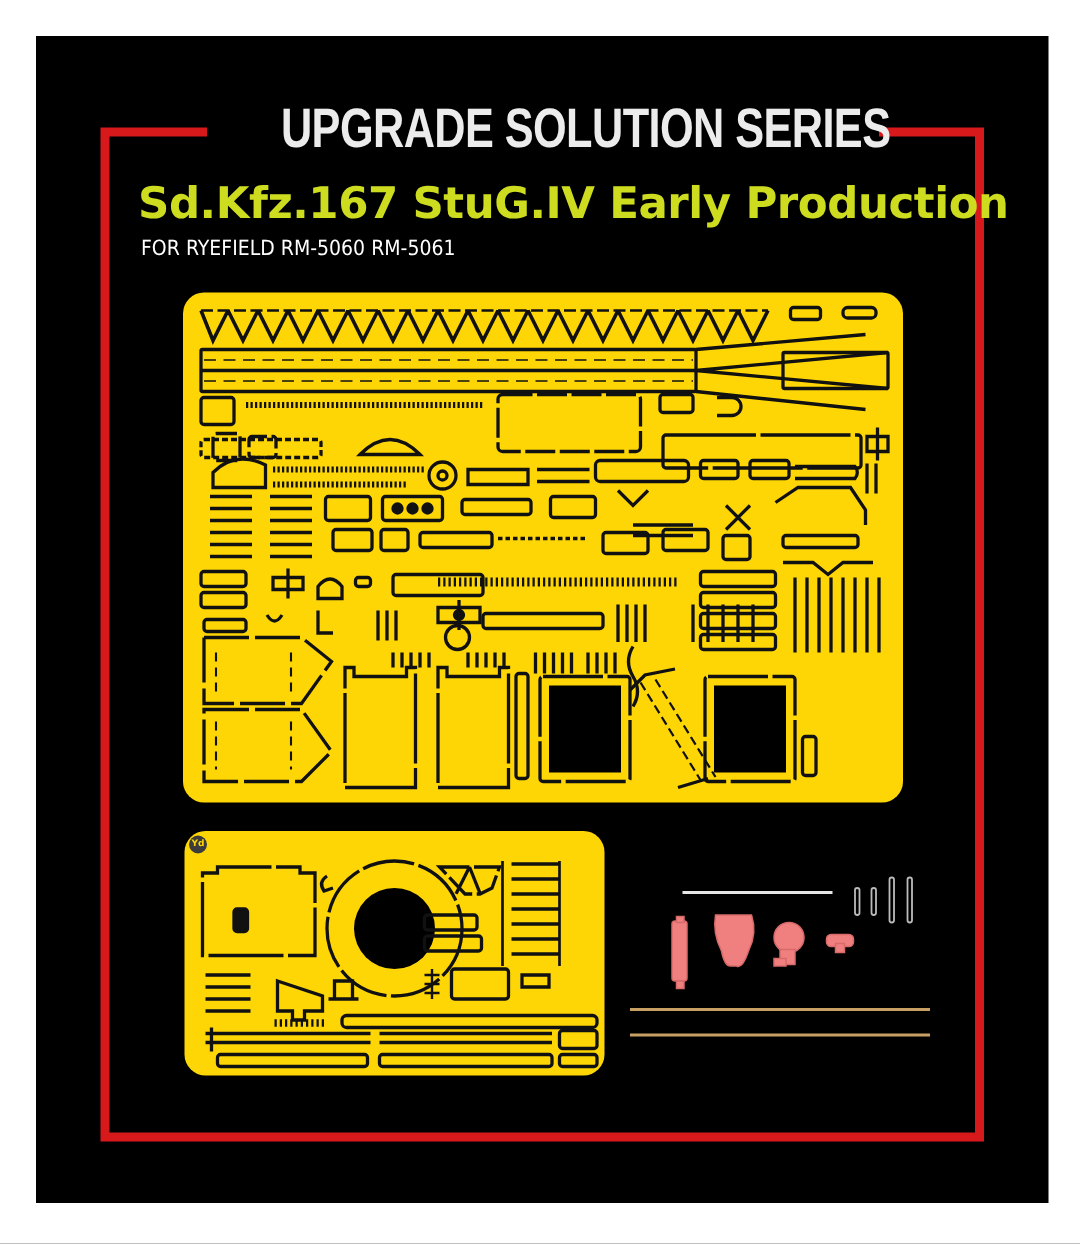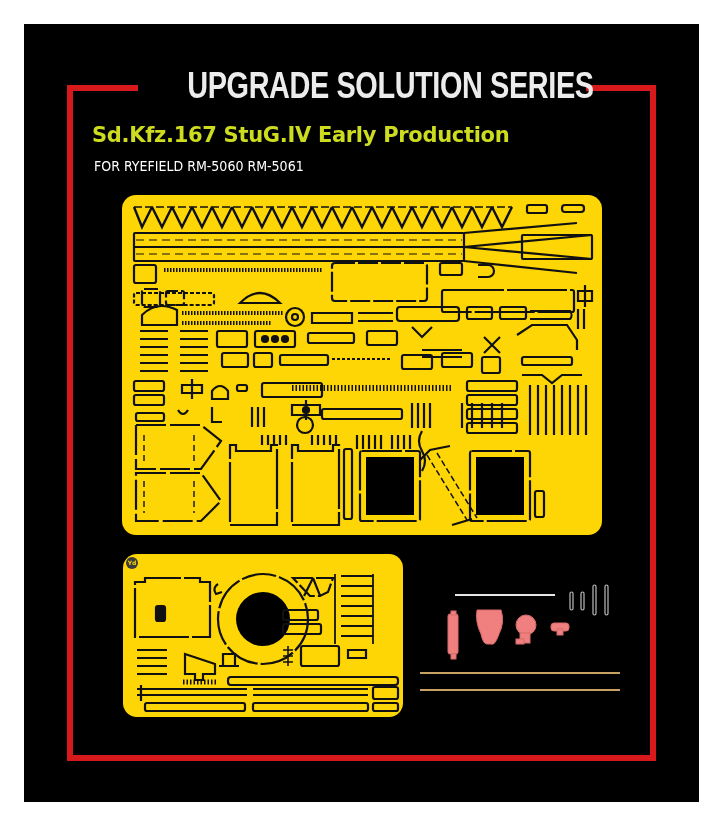--- a/index.html
+++ b/index.html
@@ -1,21 +1,21 @@
 <!DOCTYPE html>
 <html><head>
 <meta charset="utf-8">
 <style>
   html,body{margin:0;padding:0;background:#ffffff;}
   body{width:720px;height:829px;position:relative;overflow:hidden;font-family:"Liberation Sans",sans-serif;}
   .panel{position:absolute;left:24px;top:24px;width:675px;height:778px;background:#000;}
   .frame{position:absolute;left:67px;top:85px;width:589px;height:676px;box-sizing:border-box;border:6px solid #d7191c;}
   .title-mask{position:absolute;left:138px;top:70px;width:448px;height:36px;background:#000;}
   .series-title{position:absolute;left:138px;top:66px;width:448px;text-align:center;color:#ececec;font-family:"Liberation Sans",sans-serif;font-weight:bold;font-size:37px;letter-spacing:-0.5px;transform:scaleX(0.78);transform-origin:center;white-space:nowrap;line-height:40px;}
-  .model-title{position:absolute;left:92px;top:118px;color:#cddc1e;font-family:"DejaVu Sans",sans-serif;font-weight:bold;font-size:21px;white-space:nowrap;line-height:34px;letter-spacing:-0.3px;}
+  .model-title{position:absolute;left:92px;top:118px;color:#cddc1e;font-family:"DejaVu Sans",sans-serif;font-weight:bold;font-size:29px;white-space:nowrap;line-height:34px;letter-spacing:-0.3px;}
   .subtitle{position:absolute;left:94px;top:158px;color:#ffffff;font-family:"DejaVu Sans",sans-serif;font-size:14px;white-space:nowrap;transform:scaleX(0.9);transform-origin:left;}
   .fret{position:absolute;background:#fed605;border-radius:14px;overflow:hidden;}
   .fret1{left:122px;top:195px;width:480px;height:340px;}
   .fret2{left:123px;top:554px;width:280px;height:163px;}
   .fret svg{position:absolute;left:0;top:0;}
   .logo{position:absolute;border-radius:50%;background:#3c3c3c;color:#fed605;font-weight:bold;font-family:"DejaVu Sans",sans-serif;text-align:center;}
   .logo2{left:3px;top:3px;width:12px;height:12px;line-height:12px;font-size:6px;}
   .resin{position:absolute;left:420px;top:575px;width:200px;height:130px;}
   .sprue{position:absolute;height:2px;}
   .sprue-white{left:455px;top:594px;width:100px;background:#e6e6e6;}

